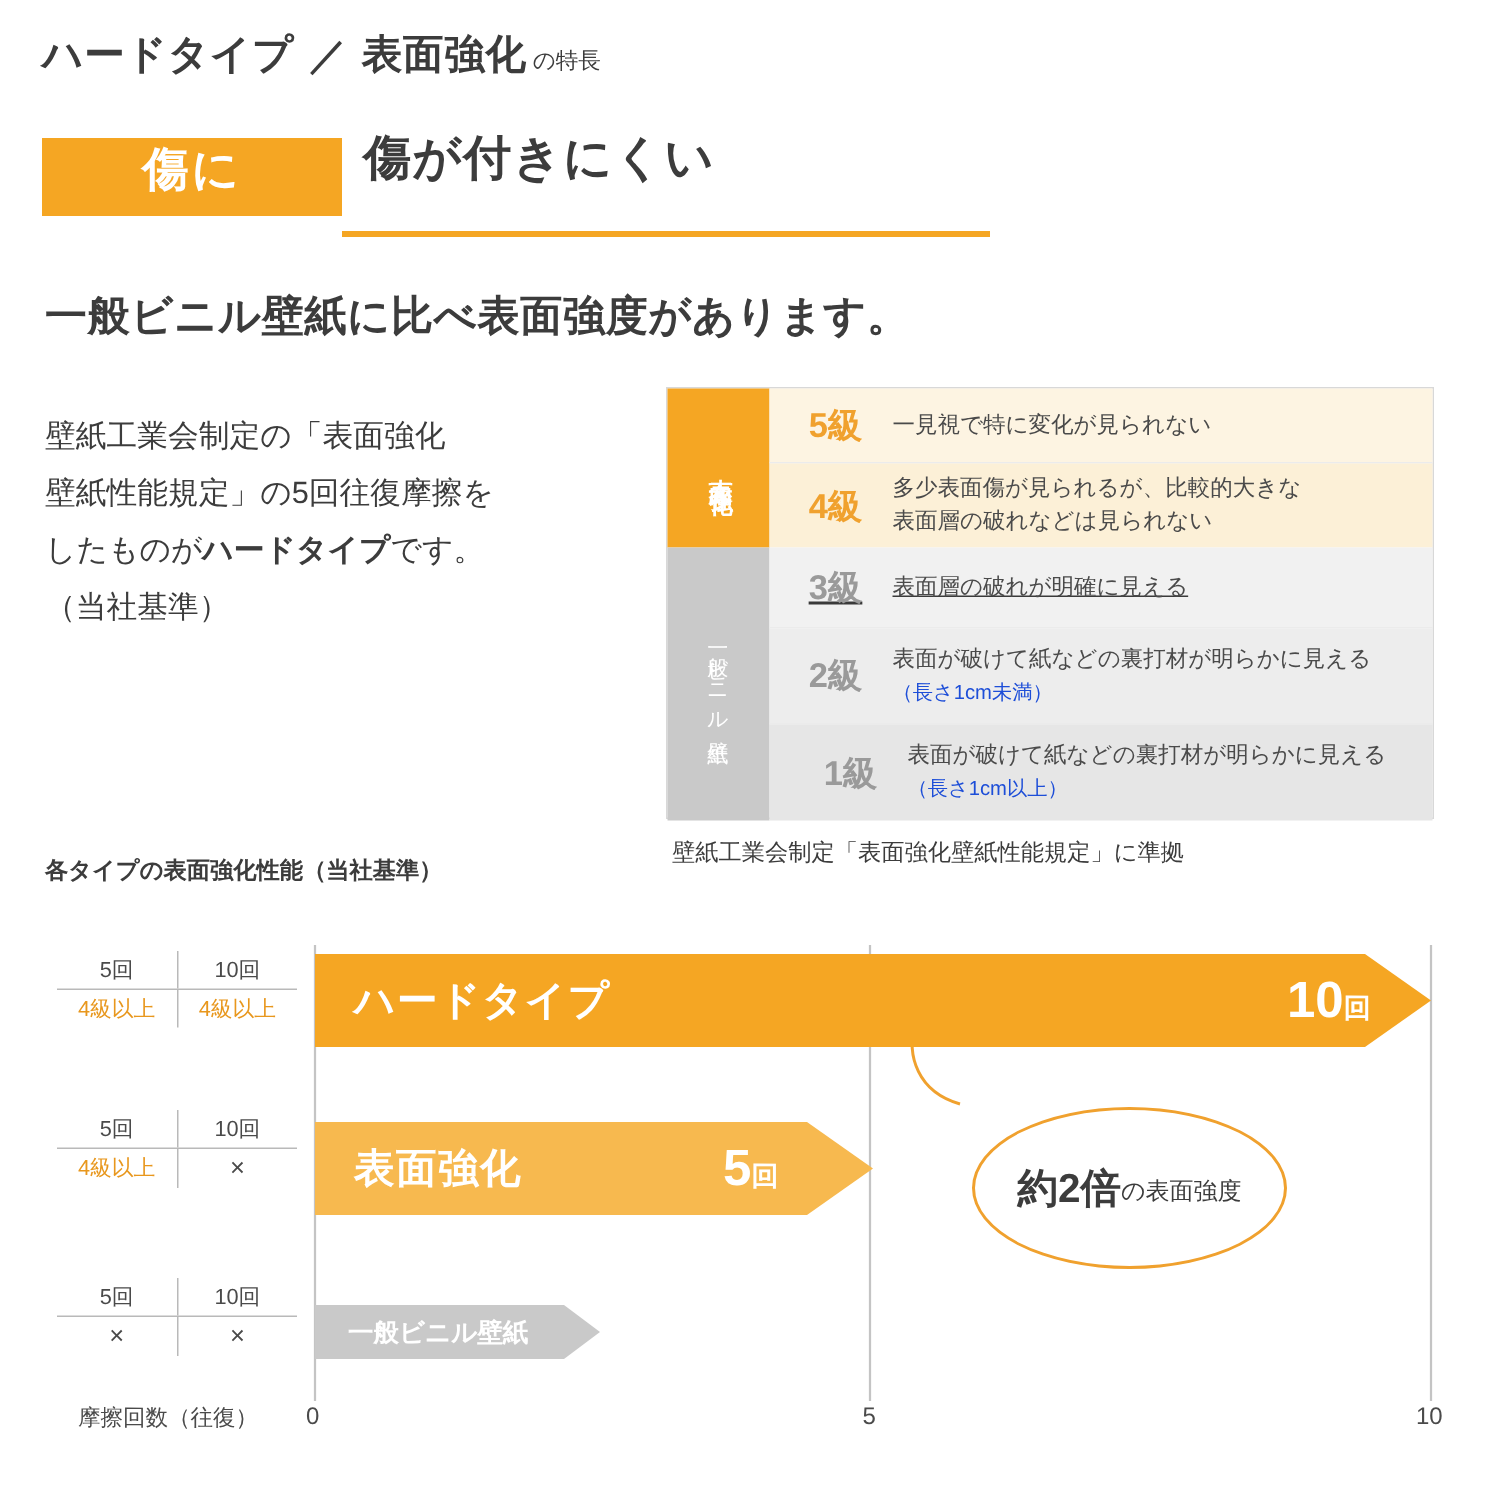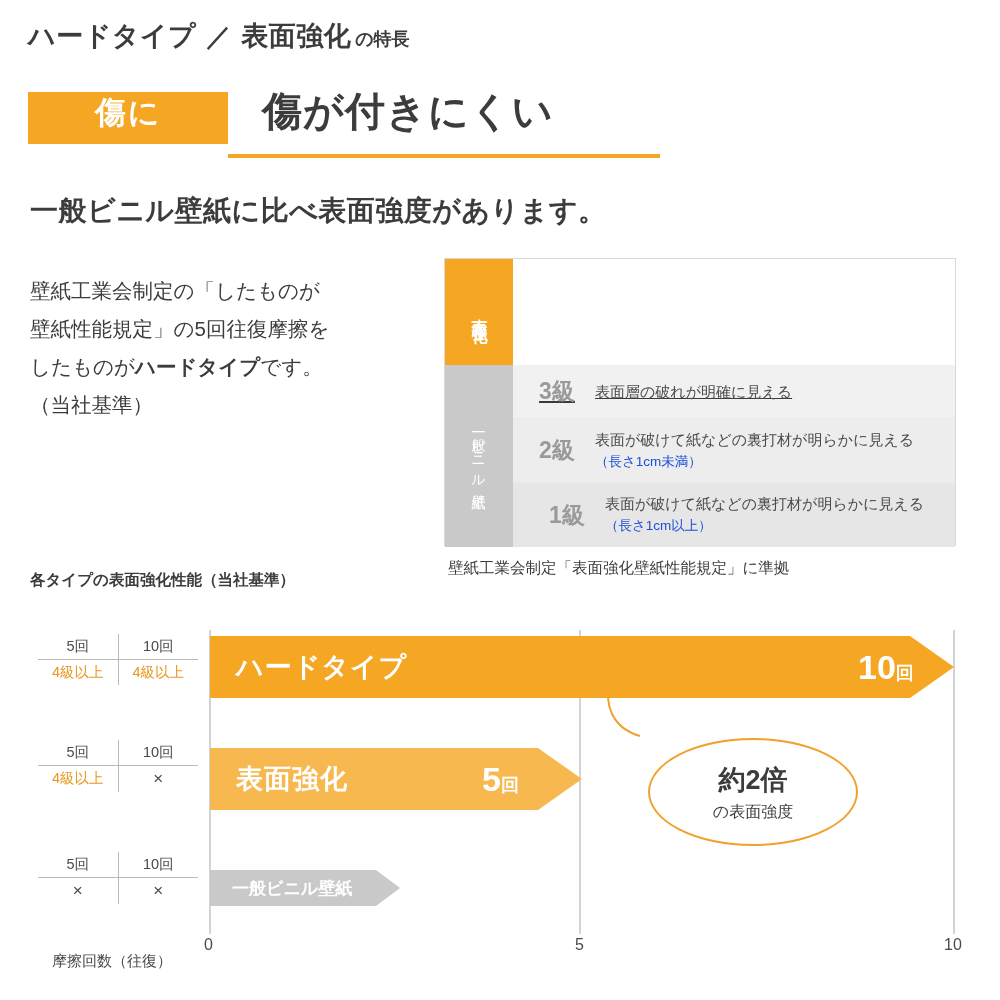--- a/index.html
+++ b/index.html
@@ -13,41 +13,40 @@
     overflow: hidden;
   }
 
   
   .header {
     position: absolute; left: 28px; top: 18px;
     display: flex; align-items: baseline;
   }
   .header .big { font-size: 27px; font-weight: bold; color: #3c3c3c; letter-spacing: 0.5px; }
   .header .slash { font-size: 25px; font-weight: bold; color: #3c3c3c; margin: 0 10px; }
-  .header .small { font-size: 18px; font-weight: bold; color: #3c3c3c; margin-left: 4px; }
+  .header .small { font-size: 15px; font-weight: normal; color: #3c3c3c; margin-left: 4px; }
 
   
   .titleband {
     position: absolute; left: 28px; top: 92px;
     width: 610px; height: 62px;
   }
   .titleband .tag {
     position: absolute; left: 0; top: 0;
     width: 200px; height: 52px;
     background: #f5a623;
     display: flex; align-items: flex-start; justify-content: center;
   }
   .titleband .tag span {
     color: #ffffff; font-size: 31px; font-weight: bold; letter-spacing: 2px;
   }
   .titleband .maintitle {
     position: absolute; left: 214px; top: -8px;
-    font-size: 40px; font-weight: bold; color: #3c3c3c; letter-spacing: 1px;
+    font-size: 32px; font-weight: bold; color: #3c3c3c; letter-spacing: 1px;
     white-space: nowrap;
-    margin-left: 20px;
   }
   .titleband .underline {
     position: absolute; left: 200px; top: 62px; width: 432px; height: 4px;
     background: #f5a623;
   }
 
   
   .lead {
     position: absolute; left: 30px; top: 192px;
     font-size: 28px; font-weight: bold; color: #3c3c3c; letter-spacing: 0.5px;
@@ -142,21 +141,21 @@
 
   .axislabel {
     position: absolute; font-size: 15px; color: #4a4a4a;
   }
   .axisnum { position: absolute; font-size: 16px; color: #4a4a4a; }
 
   .bubble {
     position: absolute; left: 648px; top: 738px;
     width: 210px; height: 108px;
     border: 2px solid #f0a12e; border-radius: 50%;
-    display: flex; flex-direction: column; align-items: center; justify-content: center;
+    display: flex; align-items: center; justify-content: center;
     background: #fff;
   }
   .bubble .b1 { font-size: 27px; font-weight: bold; color: #3c3c3c; }
   .bubble .b2 { font-size: 16px; color: #3c3c3c; margin-top: 4px; }
 
   .normalbar {
     position: absolute;
     height: 36px;
     display: flex; align-items: center;
   }
@@ -178,32 +177,45 @@
   <div class="tag">
     <span>傷に</span>
   </div>
   <div class="maintitle">傷が付きにくい</div>
   <div class="underline"></div>
 </div>
 
 <div class="lead">一般ビニル壁紙に比べ表面強度があります。</div>
 
 <div class="bodytext">
-  <div>壁紙工業会制定の「したものが</div>
+  <div>壁紙工業会制定の「表面強化</div>
   <div>壁紙性能規定」の5回往復摩擦を</div>
   <div>
     <span>したものが</span><b>ハードタイプ</b><span>です。</span>
   </div>
   <div>（当社基準）</div>
 </div>
 
 <div class="gradetable">
 
   <div class="grade-row">
     <div class="grade-label label-hard">表面強化</div>
+    <div class="grade-rows">
+      <div class="grow tier-top" style="height:50px;">
+        <div class="gname">5級</div>
+        <div class="gdesc">一見視で特に変化が見られない</div>
+      </div>
+      <div class="grow tier-top2" style="height:56px;">
+        <div class="gname">4級</div>
+        <div class="gdesc">
+          <div>多少表面傷が見られるが、比較的大きな</div>
+          <div>表面層の破れなどは見られない</div>
+        </div>
+      </div>
+    </div>
   </div>
 
   <div class="grade-row">
     <div class="grade-label label-normal">一般ビニル壁紙</div>
     <div class="grade-rows">
       <div class="grow tier-g3" style="height:54px;text-decoration:underline;">
         <div class="gname gray">3級</div>
         <div class="gdesc">表面層の破れが明確に見える</div>
       </div>
       <div class="grow tier-g2" style="height:64px;">
@@ -300,17 +312,17 @@
       <polygon points="0,0 166,0 190,18 166,36 0,36" fill="#c9c9c9"></polygon>
     </svg>
     <span class="txt">一般ビニル壁紙</span>
   </div>
 
   <div class="bubble" style="left:648px; top:126px;">
     <div class="b1">約2倍</div>
     <div class="b2">の表面強度</div>
   </div>
 
-  <div class="axislabel" style="left:52px; top:340px;">摩擦回数（往復）</div>
+  <div class="axislabel" style="left:52px; top:324px;">摩擦回数（往復）</div>
   <div class="axisnum" style="left:204px; top:324px;">0</div>
   <div class="axisnum" style="left:575px; top:324px;">5</div>
   <div class="axisnum" style="left:944px; top:324px;">10</div>
 </div>
 
 </body></html>

